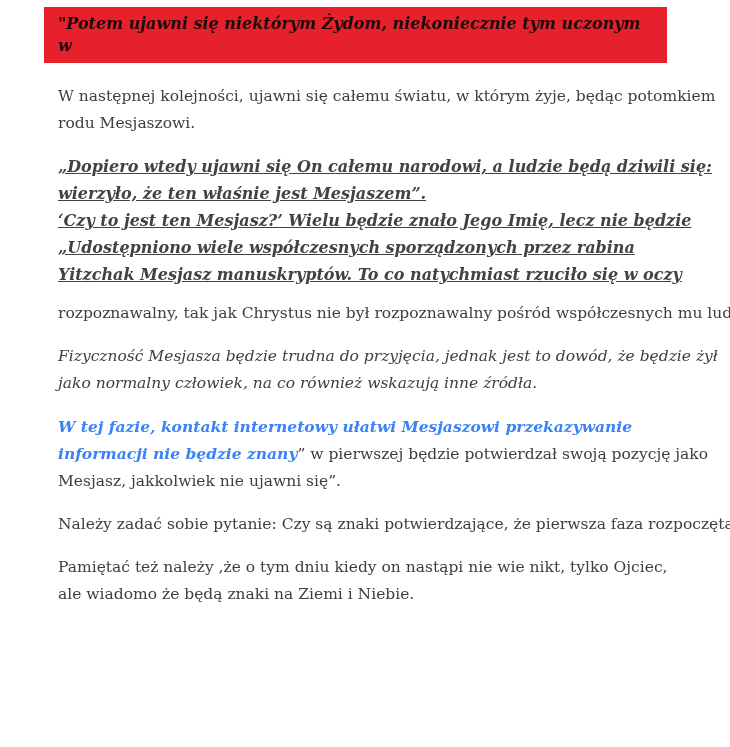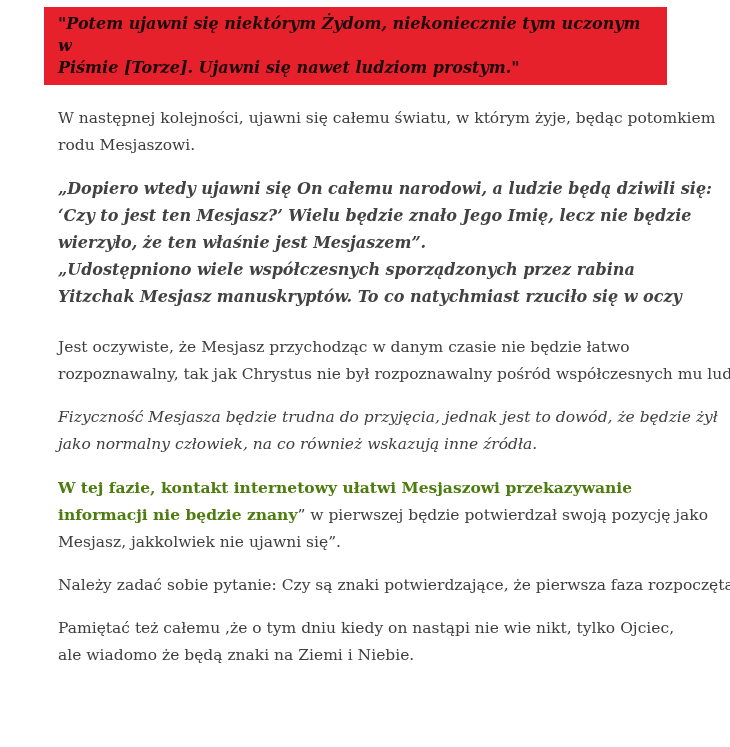--- a/index.html
+++ b/index.html
@@ -35,72 +35,72 @@
     margin: 0 0 16px 0;
   }
   .para .line {
     white-space: nowrap;
   }
   .quote-block {
     font-weight: bold;
     font-style: italic;
     font-size: 16px;
     color: #424242;
-    margin-bottom: 24px;
+    margin-bottom: 12px;
+    text-decoration: underline;
   }
   .italic-para {
     font-style: italic;
   }
   .bold-run {
     font-weight: bold;
-    color: #4d7c0f;
+    color: #3b82f6;
+    font-style: italic;
   }
 </style>
 </head>
 <body>
 
 <div class="banner">
   <div class="line">"Potem ujawni się niektórym Żydom, niekoniecznie tym uczonym w</div>
-  <div class="line">Piśmie [Torze]. Ujawni się nawet ludziom prostym."</div>
 </div>
 
 <div class="content">
 
   <div class="para">
     <div class="line">W następnej kolejności, ujawni się całemu światu, w którym żyje, będąc potomkiem</div>
     <div class="line">rodu Mesjaszowi.</div>
   </div>
 
   <div class="para quote-block">
     <div class="line">„Dopiero wtedy ujawni się On całemu narodowi, a ludzie będą dziwili się:</div>
+    <div class="line">wierzyło, że ten właśnie jest Mesjaszem”.</div>
     <div class="line">‘Czy to jest ten Mesjasz?’ Wielu będzie znało Jego Imię, lecz nie będzie</div>
-    <div class="line">wierzyło, że ten właśnie jest Mesjaszem”.</div>
     <div class="line">„Udostępniono wiele współczesnych sporządzonych przez rabina</div>
     <div class="line">Yitzchak Mesjasz manuskryptów. To co natychmiast rzuciło się w oczy</div>
   </div>
 
   <div class="para">
-    <div class="line">Jest oczywiste, że Mesjasz przychodząc w danym czasie nie będzie łatwo</div>
     <div class="line">rozpoznawalny, tak jak Chrystus nie był rozpoznawalny pośród współczesnych mu ludzi.</div>
   </div>
 
   <div class="para italic-para">
     <div class="line">Fizyczność Mesjasza będzie trudna do przyjęcia, jednak jest to dowód, że będzie żył</div>
     <div class="line">jako normalny człowiek, na co również wskazują inne źródła.</div>
   </div>
 
 
   <div class="para">
     <div class="line bold-run">W tej fazie, kontakt internetowy ułatwi Mesjaszowi przekazywanie</div>
     <div class="line"><span class="bold-run">informacji nie będzie znany</span><span>” w pierwszej będzie potwierdzał swoją pozycję jako</span></div>
     <div class="line">Mesjasz, jakkolwiek nie ujawni się”.</div>
   </div>
 
   <div class="para">
     <div class="line">Należy zadać sobie pytanie: Czy są znaki potwierdzające, że pierwsza faza rozpoczęta?</div>
   </div>
 
   <div class="para">
-    <div class="line">Pamiętać też całemu ,że o tym dniu kiedy on nastąpi nie wie nikt, tylko Ojciec,</div>
+    <div class="line">Pamiętać też należy ,że o tym dniu kiedy on nastąpi nie wie nikt, tylko Ojciec,</div>
     <div class="line">ale wiadomo że będą znaki na Ziemi i Niebie.</div>
   </div>
 
 </div>
 
 </body></html>

